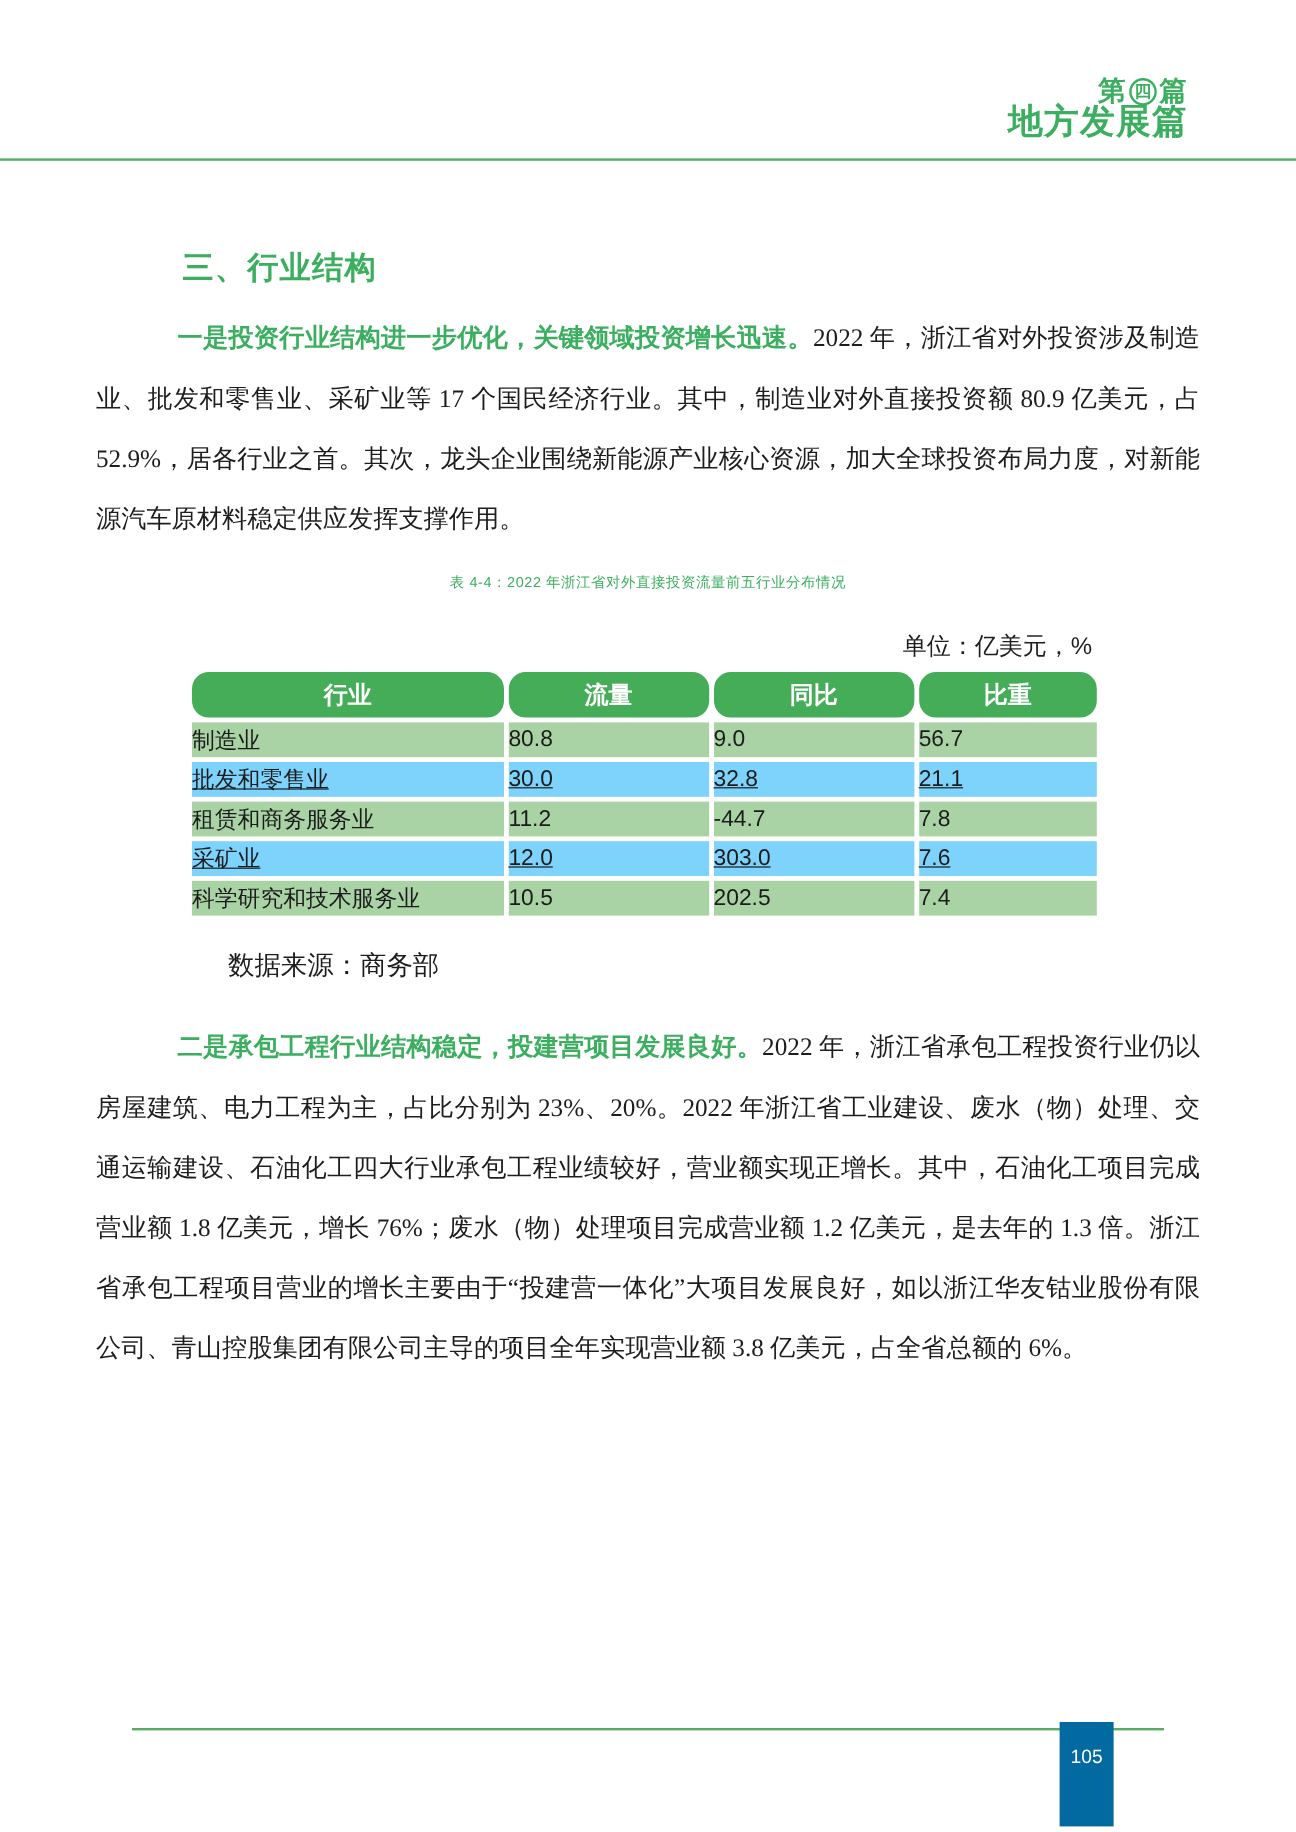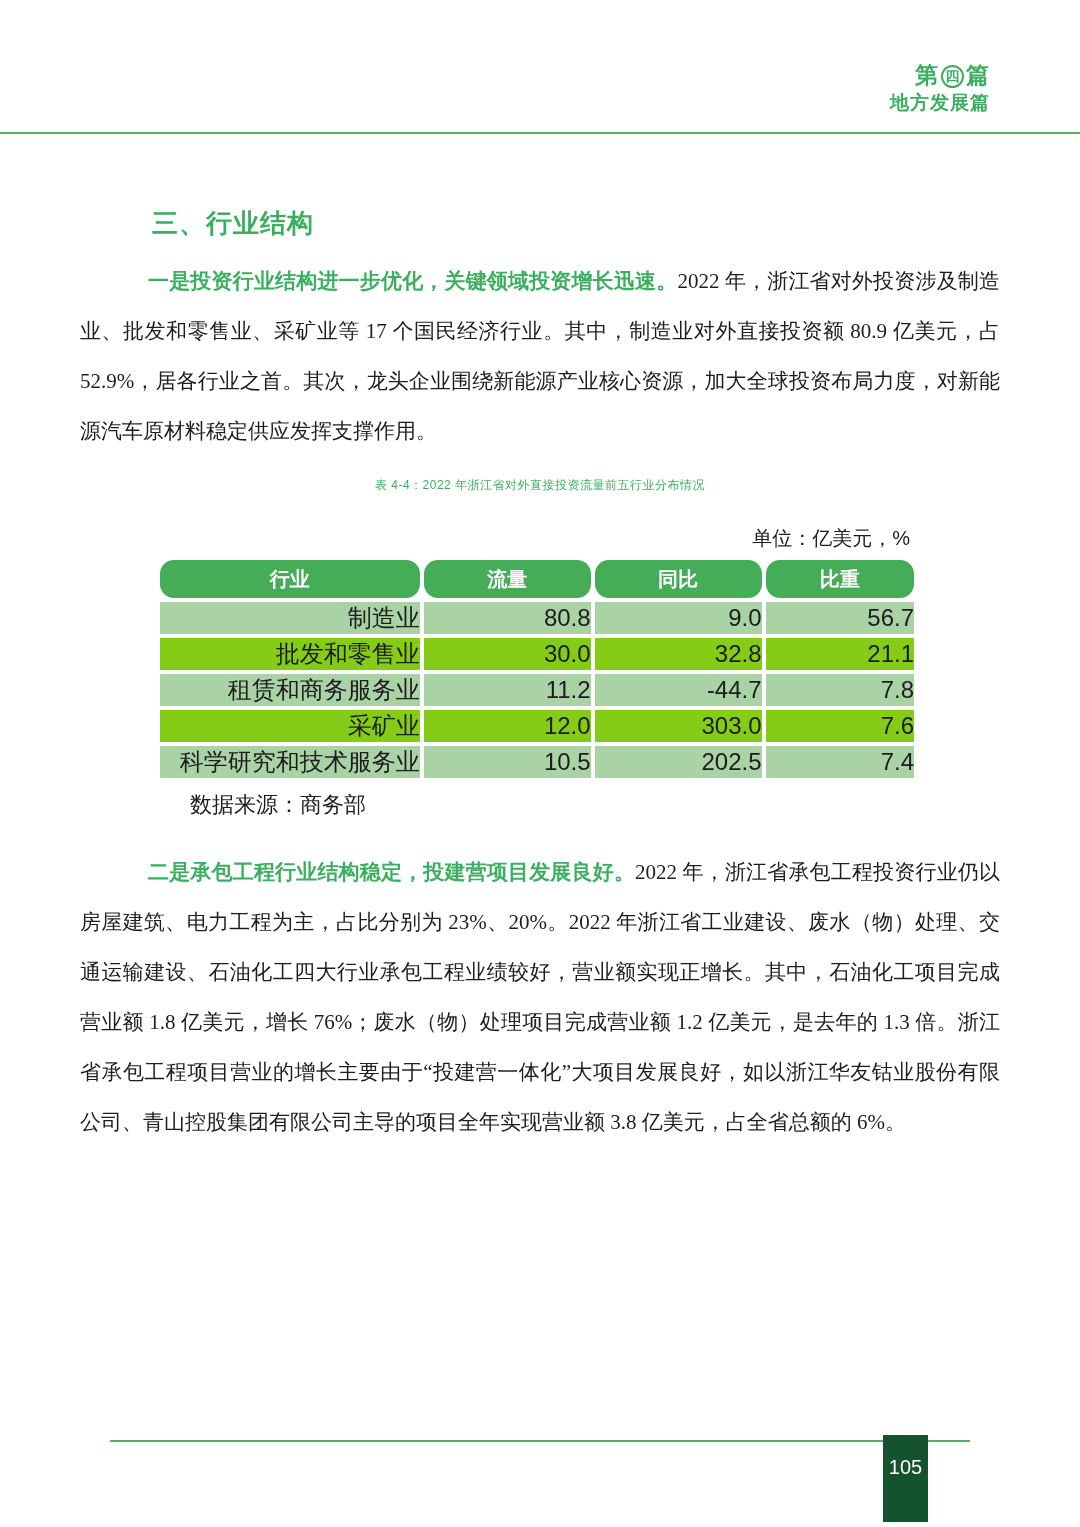--- a/index.html
+++ b/index.html
@@ -8,21 +8,21 @@
     position:relative; width:1080px; height:1527px; background:#ffffff;
     font-family:"Liberation Sans", sans-serif; overflow:hidden;
   }
 
   
   .masthead {
     position:absolute; top:62px; right:90px; text-align:right;
     color:#3BAF5F; font-weight:bold;
   }
   .masthead .line1 { font-size:23px; line-height:27px; letter-spacing:1px; }
-  .masthead .line2 { font-size:19px; line-height:27px; letter-spacing:1px;text-align:right; }
+  .masthead .line2 { font-size:29px; line-height:27px; letter-spacing:1px;text-align:right; }
   .circled {
     display:inline-block; width:23px; height:23px; line-height:19px;
     border:2px solid #3BAF5F; border-radius:50%; font-size:14px;
     text-align:center; vertical-align:2px; margin:0 2px; letter-spacing:0;
   }
   .header-rule {
     position:absolute; top:132px; left:0; width:1080px; height:2px;
     background:#58AC66;
   }
 
@@ -56,36 +56,36 @@
   table.data-table {
     position:absolute; left:156px; top:556px; width:762px;
     border-collapse:separate; border-spacing:4px;
     table-layout:fixed;
   }
   table.data-table th {
     background:#45AC58; color:#ffffff; font-size:20px; font-weight:bold;
     height:38px; text-align:center;border-radius:14px;
   }
   table.data-table td {
-    font-size:24px; color:#1c1c1c; text-align:right; height:29px;
+    font-size:19px; color:#1c1c1c; text-align:left; height:29px;
   }
   tr.dark  td { background:#A9D3A4; }
-  tr.light td { background:#84cc16; }
+  tr.light td { background:#7dd3fc;text-decoration:underline; }
   .source-note {
     position:absolute; left:190px; top:790px; font-size:22px; color:#1d1d1d;
   }
 
   
   .footer-rule {
     position:absolute; left:110px; top:1440px; width:860px; height:2px;
     background:#58AC66;
   }
   .page-tab {
     position:absolute; left:883px; top:1435px; width:45px; height:87px;
-    background:#14532d; color:#ffffff; font-size:20px;
+    background:#0369a1; color:#ffffff; font-size:16px;
     text-align:center; padding-top:21px;
   }
 </style>
 </head>
 <body>
 
 <div class="page">
 
   <div class="masthead">
     <div class="line1"><span>第</span><span class="circled">四</span><span>篇</span></div>

